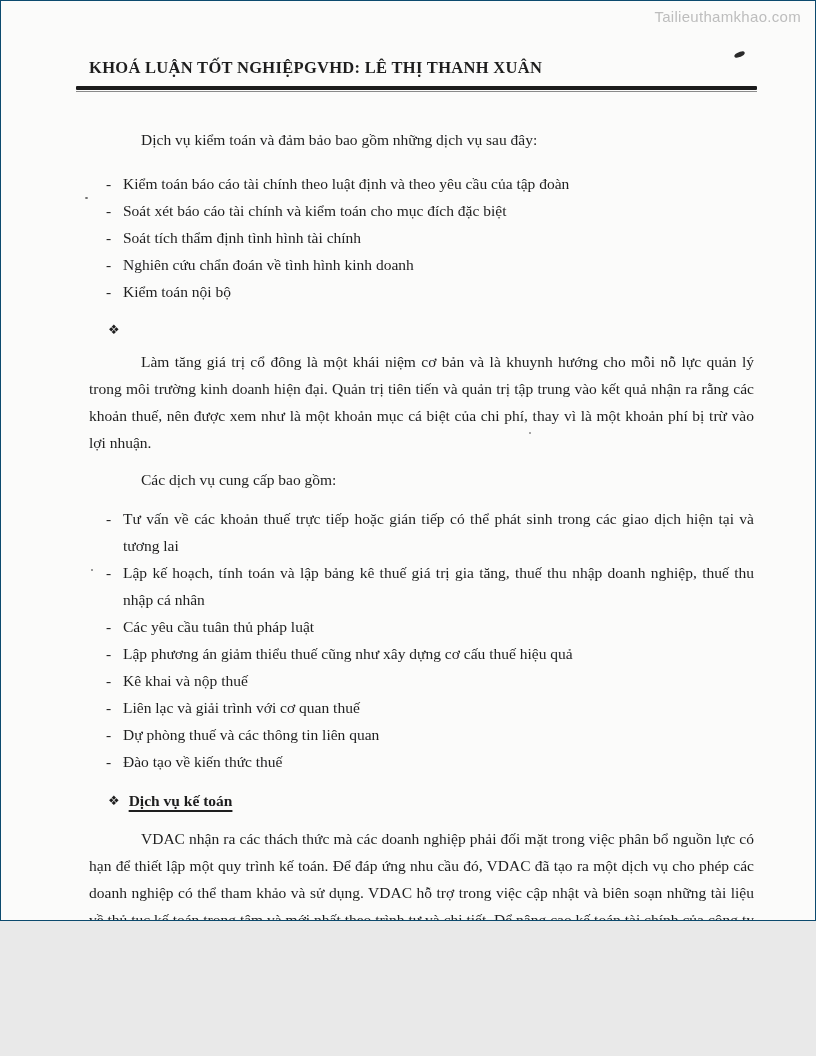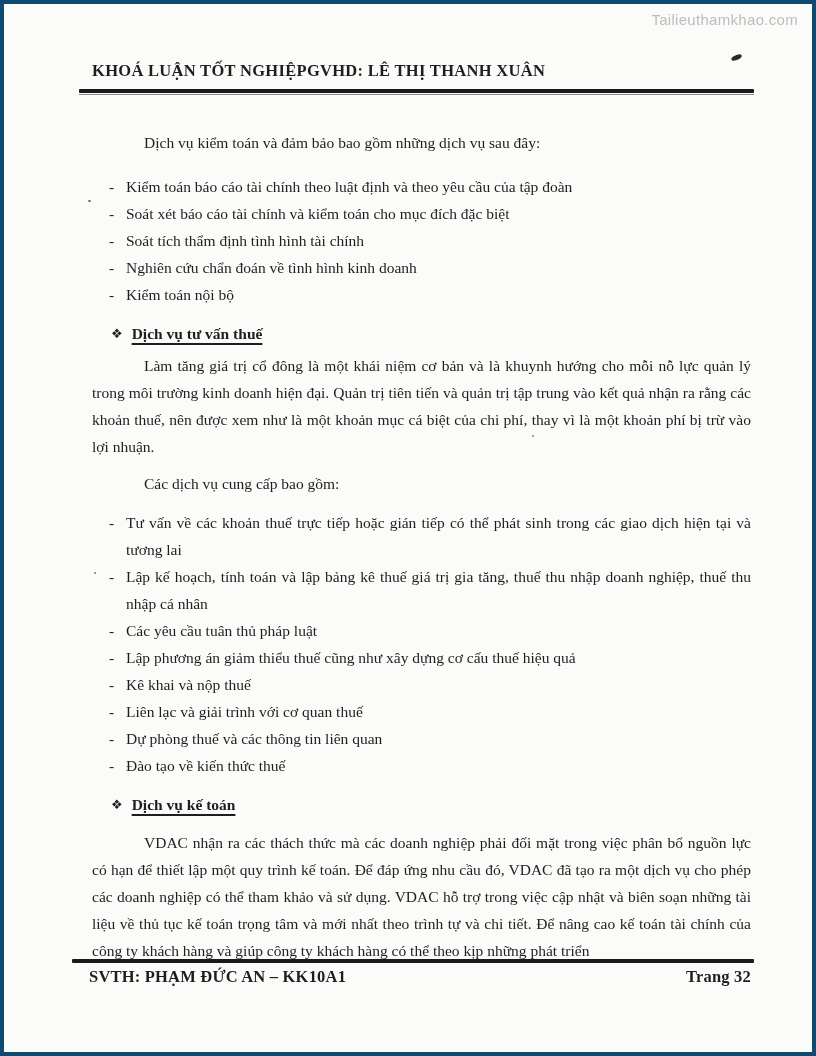--- a/index.html
+++ b/index.html
@@ -1,21 +1,21 @@
 <!DOCTYPE html>
 <html><head>
 <meta charset="utf-8">
 <style>
   html,body { margin:0; padding:0; background:#e9e9e9; }
   .page {
     position:relative;
-    width:816px; height:1056px;
+    width:816px; height:921px;
     margin:0 auto;
     background:#fbfbfa;
-    border:4px solid #0c4a6e;
+    border:1px solid #0c4a6e;
     box-sizing:border-box;
     font-family:"Liberation Serif", serif;
     color:#1e1e1e;
     overflow:hidden;
   }
   
   .watermark {
     position:absolute; top:7px; right:14px;
     font-family:"Liberation Sans", sans-serif;
     font-size:15px; color:#bdbdbd; letter-spacing:.3px;
@@ -110,21 +110,20 @@
         <span class="li-text">Nghiên cứu chẩn đoán về tình hình kinh doanh</span>
       </div>
       <div class="li">
         <span class="dash">-</span>
         <span class="li-text">Kiểm toán nội bộ</span>
       </div>
     </div>
 
     <div class="heading">
       <span class="diamond">❖</span>
-      <span class="heading-text">Dịch vụ tư vấn thuế</span>
     </div>
 
     <p class="para para-after-heading" style="margin-top:4px">Làm tăng giá trị cổ đông là một khái niệm cơ bản và là khuynh hướng cho mỗi nỗ lực quản lý trong môi trường kinh doanh hiện đại. Quản trị tiên tiến và quản trị tập trung vào kết quả nhận ra rằng các khoản thuế, nên được xem như là một khoản mục cá biệt của chi phí, thay vì là một khoản phí bị trừ vào lợi nhuận.</p>
 
     <p class="para lead">Các dịch vụ cung cấp bao gồm:</p>
 
     <div class="list list-2">
       <div class="li">
         <span class="dash">-</span>
         <span class="li-text">Tư vấn về các khoản thuế trực tiếp hoặc gián tiếp có thể phát sinh trong các giao dịch hiện tại và tương lai</span>

